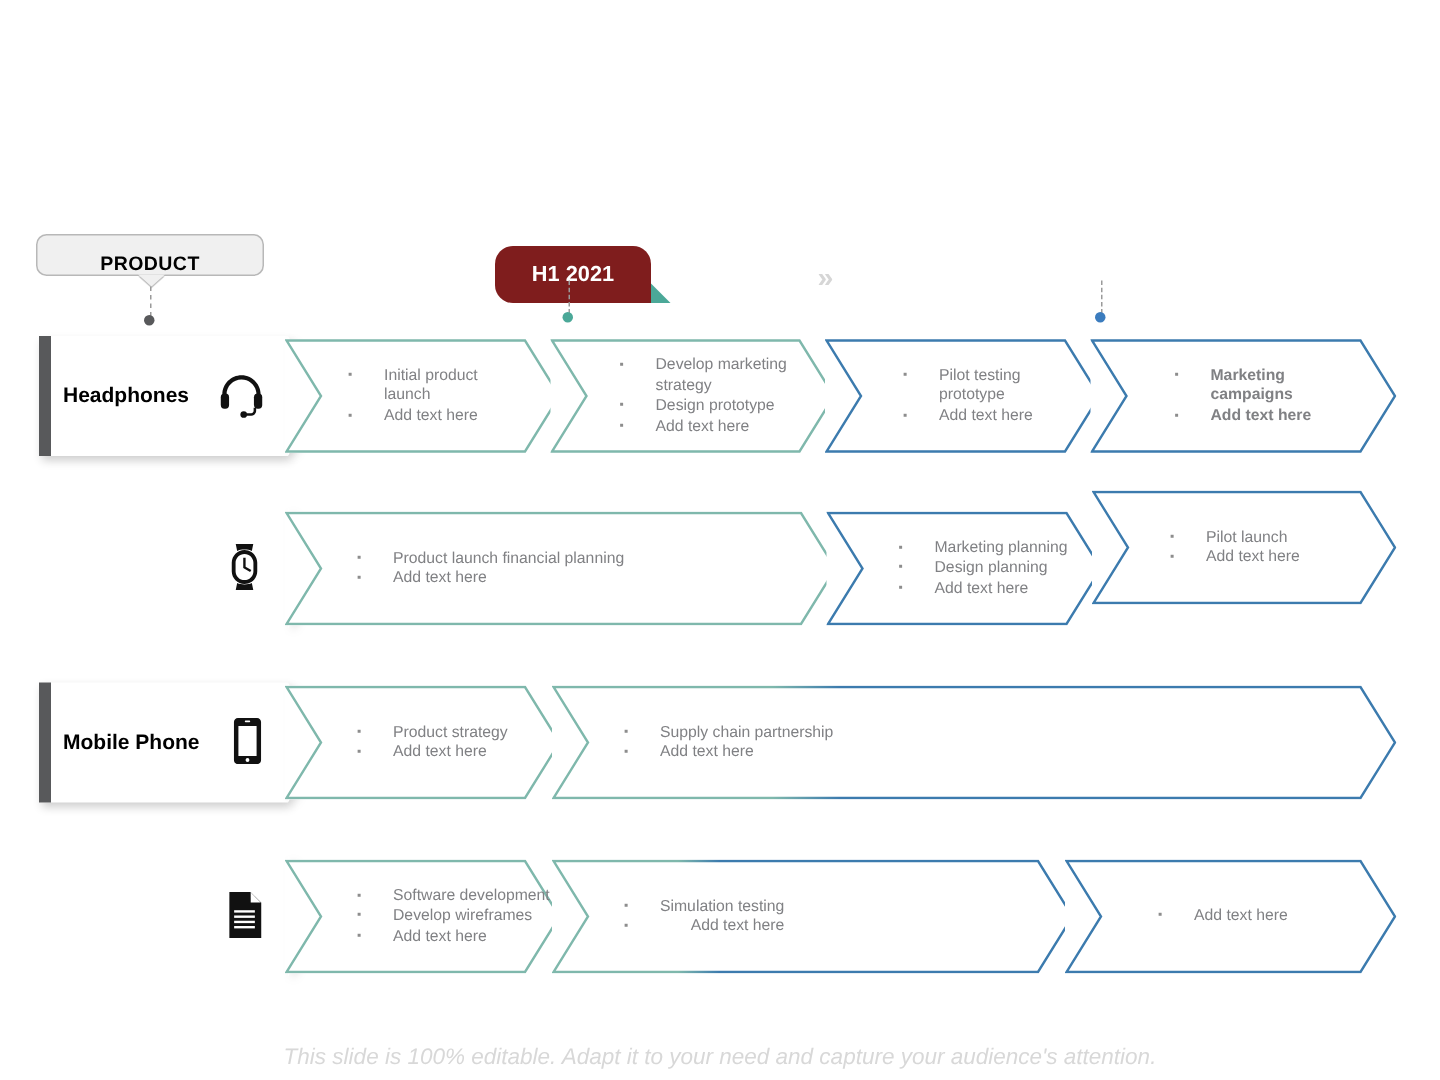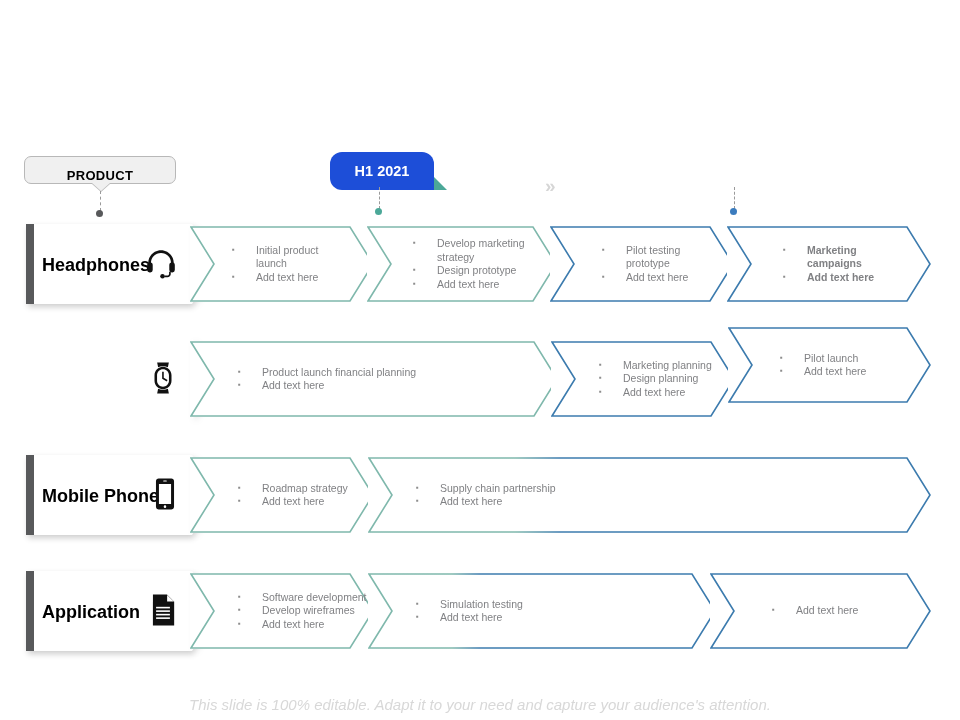--- a/index.html
+++ b/index.html
@@ -80,21 +80,21 @@
   .row-label-point {
     position: absolute; left: 192px;
     width: 0; height: 0;
     border-top: 40px solid transparent;
     border-bottom: 40px solid transparent;
     border-left: 22px solid #ffffff;
     filter: drop-shadow(3px 2px 3px rgba(0,0,0,0.18));
   }
   .row-label-text {
     position: absolute; left: 16px; top: 31px;
-    font-size: 18px; font-weight: bold; color: #000;
+    font-size: 14px; font-weight: bold; color: #000;
     white-space: nowrap;
   }
   .row-icon {
     position: absolute; top: 23px; width: 34px; height: 34px;
   }
   .row-icon svg { width: 100%; height: 100%; display: block; }
 
   
   .chev {
     position: absolute; height: 76px;
@@ -136,21 +136,21 @@
 <div class="slide">
 
 
   <div class="product-tag">
     <span>PRODUCT</span>
   </div>
   <div class="product-notch"></div>
   <div class="dash-line" style="left:100px; top:191px; height:20px;"></div>
   <div class="dot" style="left:96px; top:210px; background:#58595b;"></div>
 
-  <div class="half-badge" style="left:330px; top:152px; background:#1d4ed8; color:#4BA898;">
+  <div class="half-badge" style="left:330px; top:164px; background:#7f1d1d; color:#4BA898;">
     <span style="color:#fff;">H1 2021</span>
   </div>
   <div class="dash-line" style="left:379px; top:187px; height:22px;"></div>
   <div class="dot" style="left:375px; top:208px; background:#4BA898;"></div>
 
   <div class="chev-sep">»</div>
 
   <div class="dash-line" style="left:734px; top:187px; height:22px;"></div>
   <div class="dot" style="left:730px; top:208px; background:#3B7CBE;"></div>
 
@@ -287,21 +287,21 @@
     </g>
       </svg>
   </div>
 
   <div class="chev" style="left:190px; top:457px; width:184px;">
     <svg class="chev-svg" viewBox="0 0 184 76" preserveAspectRatio="none">
       <polygon points="1,1 160,1 183,38 160,75 1,75 24,38" fill="#fff" stroke="#7FB8AC" stroke-width="1.6"></polygon>
     </svg>
     <div class="chev-body">
       <ul class="bullets" style="margin-left:48px;">
-        <li>Roadmap strategy</li>
+        <li>Product strategy</li>
         <li>Add text here</li>
       </ul>
     </div>
   </div>
 
   <div class="chev" style="left:368px; top:457px; width:563px;">
     <svg class="chev-svg" viewBox="0 0 563 76" preserveAspectRatio="none">
       <defs>
         <linearGradient id="tb3" x1="0" y1="0" x2="1" y2="0">
           <stop offset="0%" stop-color="#7FB8AC"></stop>
@@ -313,24 +313,20 @@
       <polygon points="1,1 539,1 562,38 539,75 1,75 24,38" fill="#fff" stroke="url(#tb3)" stroke-width="1.6"></polygon>
     </svg>
     <div class="chev-body">
       <ul class="bullets" style="margin-left:48px;">
         <li>Supply chain partnership</li>
         <li>Add text here</li>
       </ul>
     </div>
   </div>
 
-  <div class="row-label" style="top:571px;">
-    <div class="row-label-bar"></div>
-    <div class="row-label-text">Application</div>
-  </div>
   <div class="row-label-point" style="top:571px;"></div>
   <div class="row-icon" style="left:146px; top:593px;">
     <svg viewBox="0 0 32 32">
         <g fill="#111">
       <path d="M6.5 1.5h13.2l6.8 6.8v22.2H6.5z"></path>
       <path d="M19.9 1.8v6.3h6.3z" fill="#fff"></path>
       <g fill="#fff">
         <rect x="9.5" y="13" width="13" height="1.5"></rect>
         <rect x="9.5" y="16.3" width="13" height="1.5"></rect>
         <rect x="9.5" y="19.6" width="13" height="1.5"></rect>
@@ -359,21 +355,21 @@
         <linearGradient id="tb4" x1="0" y1="0" x2="1" y2="0">
           <stop offset="0%" stop-color="#7FB8AC"></stop>
           <stop offset="24%" stop-color="#7FB8AC"></stop>
           <stop offset="32%" stop-color="#3C7BAE"></stop>
           <stop offset="100%" stop-color="#3C7BAE"></stop>
         </linearGradient>
       </defs>
       <polygon points="1,1 324,1 347,38 324,75 1,75 24,38" fill="#fff" stroke="url(#tb4)" stroke-width="1.6"></polygon>
     </svg>
     <div class="chev-body">
-      <ul class="bullets" style="margin-left:48px;">
+      <ul class="bullets" style="margin-left:48px;text-align:right;">
         <li>Simulation  testing</li>
         <li>Add text here</li>
       </ul>
     </div>
   </div>
 
   <div class="chev" style="left:710px; top:573px; width:221px;">
     <svg class="chev-svg" viewBox="0 0 221 76" preserveAspectRatio="none">
       <polygon points="1,1 197,1 220,38 197,75 1,75 24,38" fill="#fff" stroke="#3C7BAE" stroke-width="1.6"></polygon>
     </svg>

